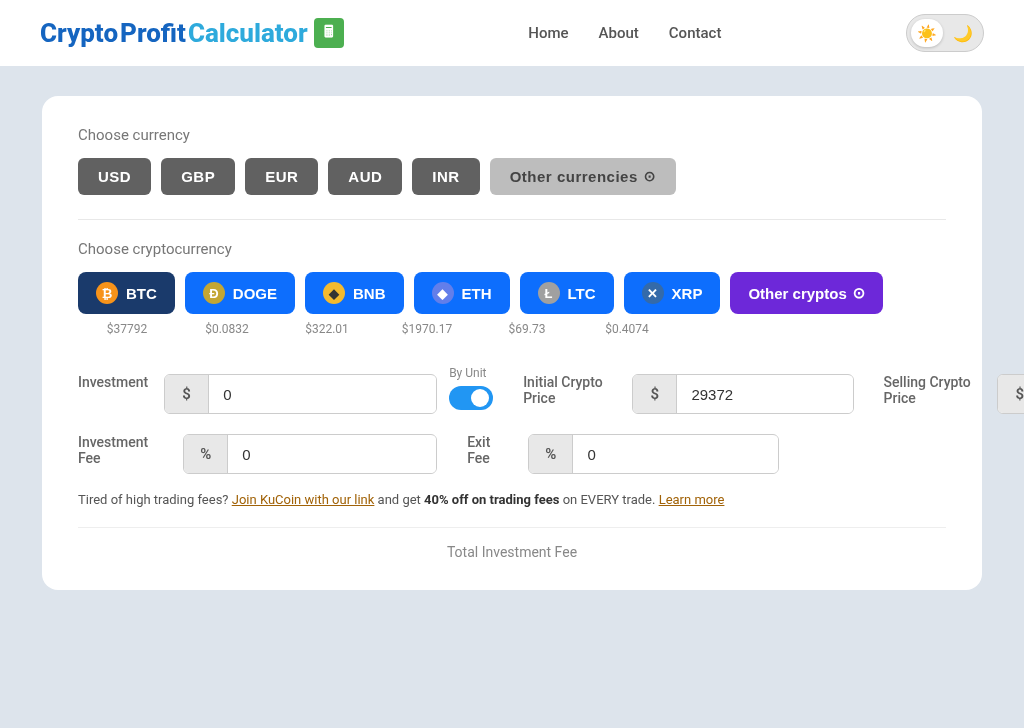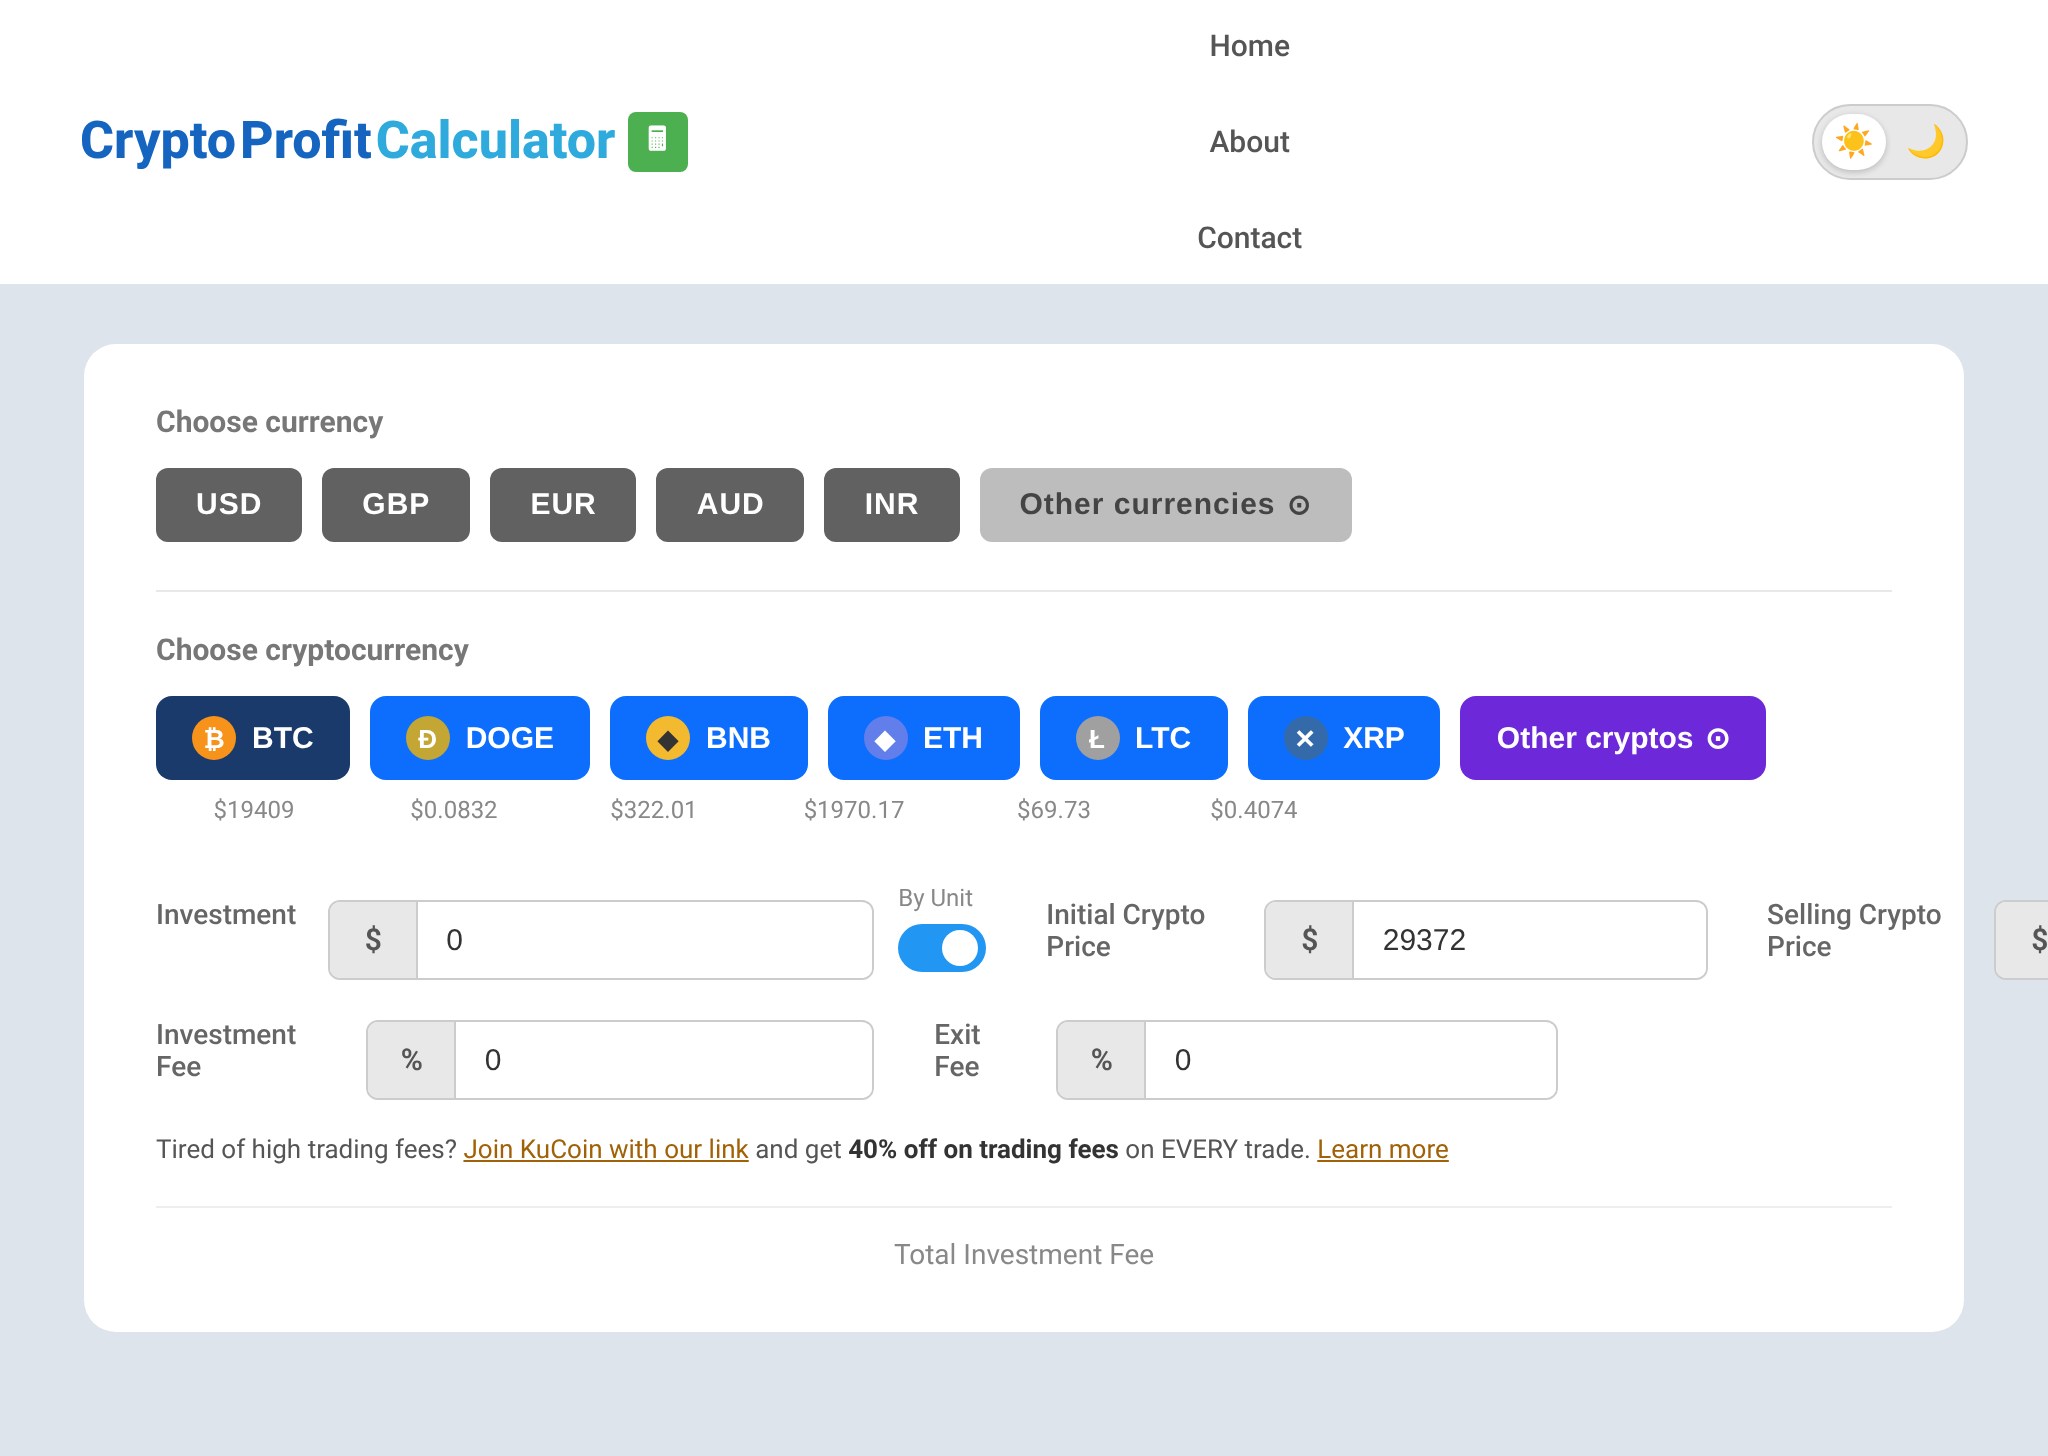--- a/index.html
+++ b/index.html
@@ -40,21 +40,20 @@
       width: 30px;
       height: 30px;
       font-size: 16px;
       margin-left: 4px;
     }
 
     .nav {
       display: flex;
       align-items: center;
       gap: 30px;
-      flex-direction: column;
     }
     .nav a {
       text-decoration: none;
       color: #555;
       font-size: 15px;
       font-weight: 500;
     }
 
     .theme-toggle {
       display: flex;
@@ -94,21 +93,21 @@
       padding: 30px 36px;
       max-width: 940px;
       margin: 0 auto;
     }
 
     
     .section-label {
       font-size: 15px;
       color: #777;
       margin-bottom: 14px;
-      font-weight: 700;
+      font-weight: 400;
     }
 
     .currency-buttons {
       display: flex;
       gap: 10px;
       flex-wrap: wrap;
       margin-bottom: 24px;
     }
 
     .currency-btn {
@@ -380,21 +379,21 @@
         <span class="crypto-icon icon-xrp">✕</span>
         <span>XRP</span>
       </button>
       <button class="crypto-btn other-cryptos">
         <span>Other cryptos</span>
         <span>⊙</span>
       </button>
     </div>
 
     <div class="crypto-prices">
-      <div class="crypto-price-item">$19409</div>
+      <div class="crypto-price-item">$37792</div>
       <div class="crypto-price-item">$0.0832</div>
       <div class="crypto-price-item">$322.01</div>
       <div class="crypto-price-item">$1970.17</div>
       <div class="crypto-price-item">$69.73</div>
       <div class="crypto-price-item">$0.4074</div>
     </div>
 
     <div class="form-section">
 
       <div style="display: flex; gap: 30px; align-items: flex-end; margin-bottom: 20px;">

